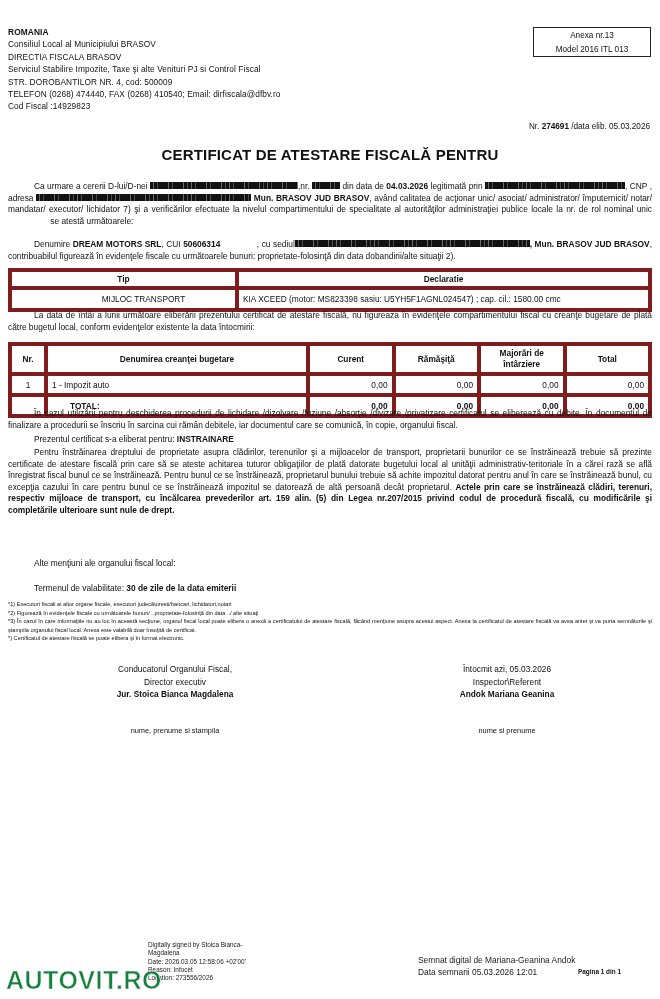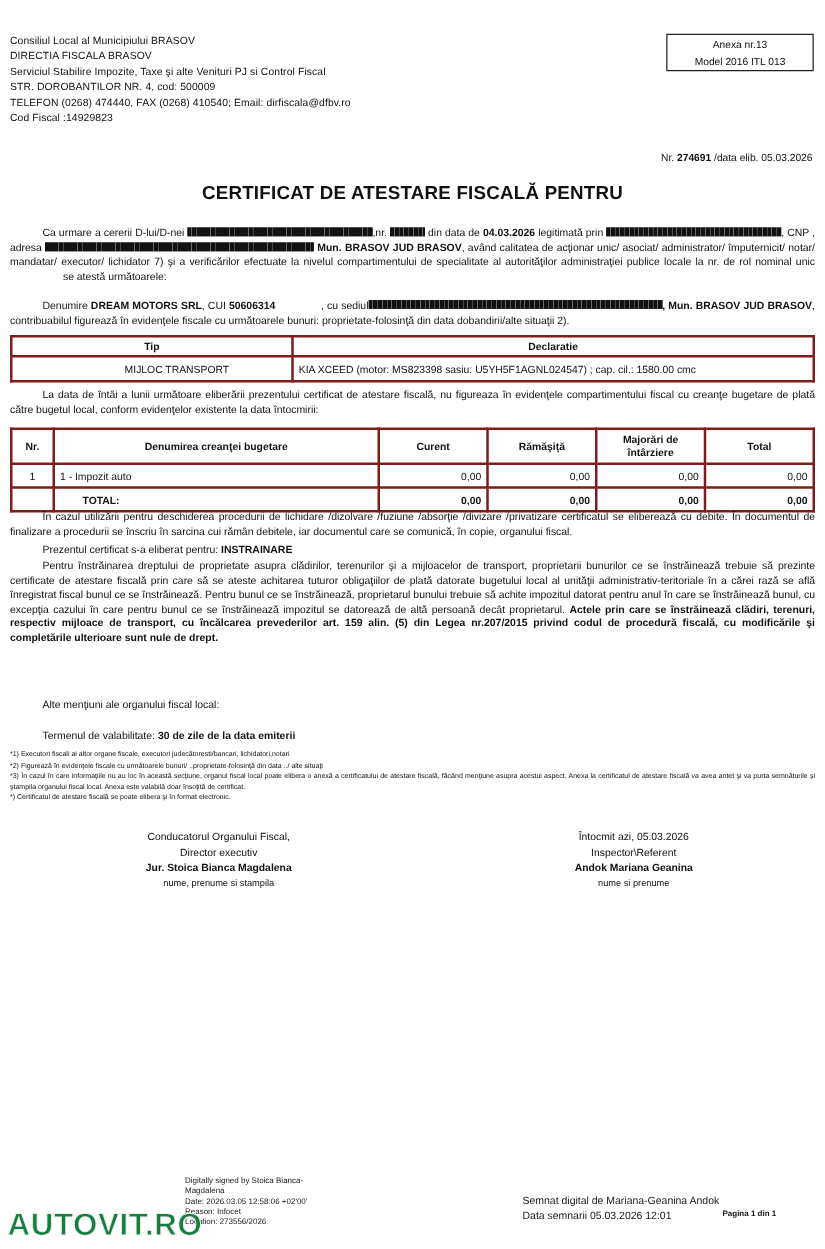--- a/index.html
+++ b/index.html
@@ -107,21 +107,21 @@
   
   table.t {
     position: absolute;
     border-collapse: collapse;
     font-size: 8.3px;
     left: 8px;
     width: 644px;
     table-layout: fixed;
   }
   table.t td, table.t th {
-    border: 2px solid #7f1d1d;
+    border: 4px solid #7f1d1d;
     padding: 2px 4px;
     font-weight: normal;
   }
   table.t th {
     text-align: center;
     font-weight: bold;
   }
   .bunuri-tbl { top: 268px; }
   .bunuri-tbl .c-tip { width: 215px; text-align: center; }
   .bunuri-tbl .c-dec { text-align: left; }
@@ -149,21 +149,21 @@
   .fnotes div { margin: 0; }
 
   
   .sig {
     position: absolute;
     text-align: center;
     font-size: 8.3px;
     line-height: 12.6px;
   }
   .sig .bold { font-weight: bold; }
-  .sig .small { font-size: 7.4px; }
+  .sig .small { font-size: 7.4px; margin-top: 24px; }
   .sig-left  { left: 30px;  top: 663px; width: 290px; }
   .sig-right { left: 372px; top: 663px; width: 270px; }
 
   
   .dsig-left {
     position: absolute;
     left: 148px;
     top: 941px;
     font-size: 6.4px;
     line-height: 8.3px;
@@ -200,20 +200,21 @@
     user-select: none;
   }
 </style>
 </head>
 <body>
 
 <div class="page">
   <div class="sheet">
 
     <div class="hdr">
+      <div class="org">ROMANIA</div>
       <div>Consiliul Local al Municipiului BRASOV</div>
       <div>DIRECTIA FISCALA BRASOV</div>
       <div>Serviciul Stabilire Impozite, Taxe şi alte Venituri PJ si Control Fiscal</div>
       <div>STR. DOROBANTILOR NR. 4, cod: 500009</div>
       <div>TELEFON (0268) 474440, FAX (0268) 410540; Email: dirfiscala@dfbv.ro</div>
       <div>Cod Fiscal :14929823</div>
     </div>
 
     <div class="annex-box">
       <div>Anexa nr.13</div>

